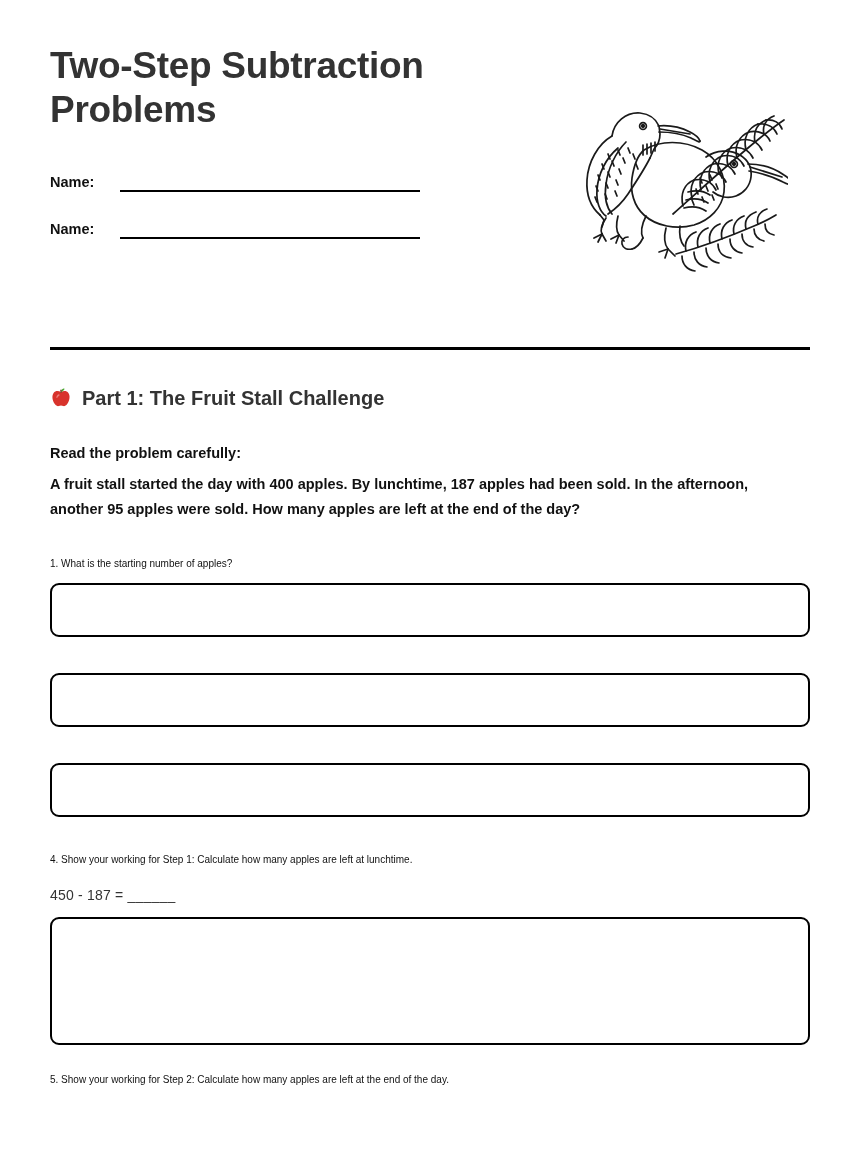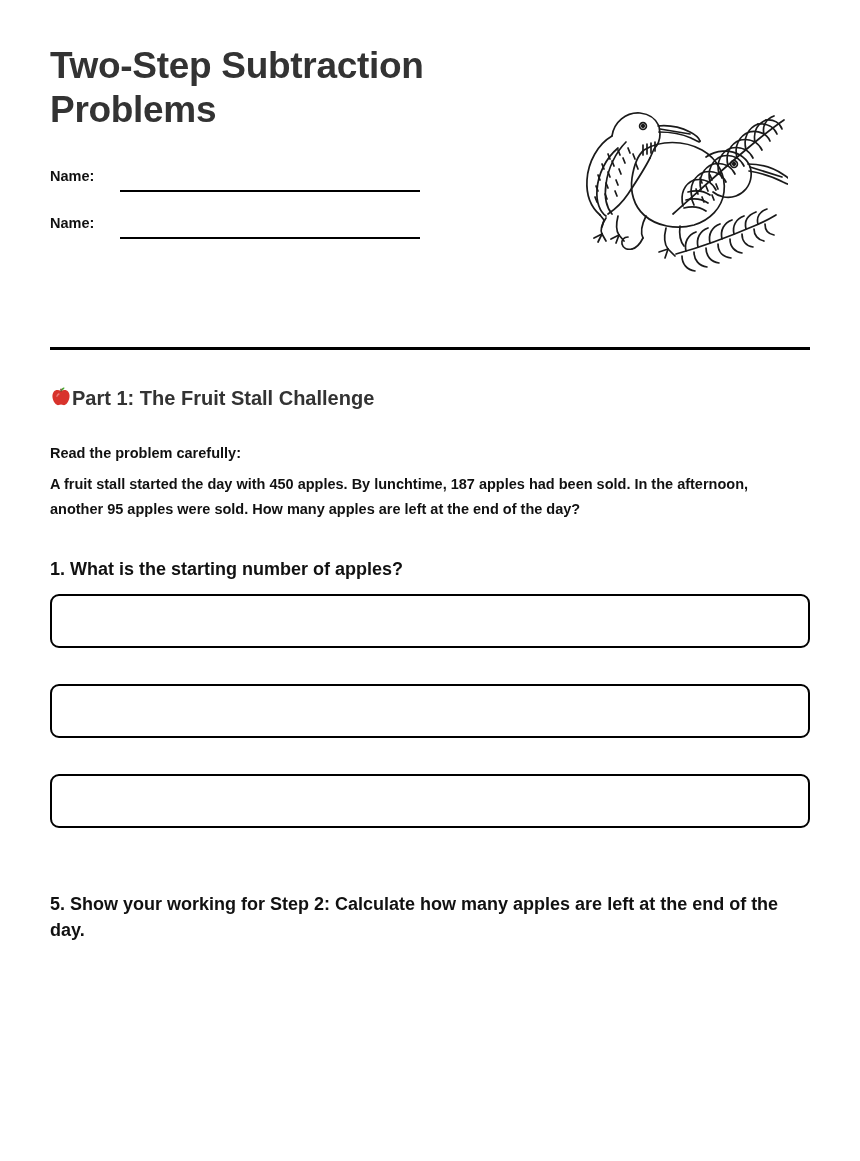--- a/index.html
+++ b/index.html
@@ -48,21 +48,21 @@
     top: 118px;
     width: 420px;
   }
   .field-row {
     position: relative;
     height: 47px;
   }
   .field-label {
     position: absolute;
     left: 0;
-    top: 6px;
+    top: 12px;
     font-size: 14.5px;
     font-weight: bold;
     color: #111111;
   }
   .field-line {
     position: absolute;
     left: 70px;
     top: 28px;
     width: 300px;
     height: 0;
@@ -95,20 +95,22 @@
 
   
   .content {
     position: absolute;
     left: 50px;
     top: 386px;
     width: 760px;
   }
   .section-heading {
     display: flex;
+    align-items: center;
+    gap: 10px;
     font-size: 20px;
     font-weight: bold;
     color: #333333;
     margin: 0 0 34px 0;
     line-height: 1.2;
   }
   .apple-icon {
     width: 22px;
     height: 22px;
     display: inline-block;
@@ -129,22 +131,22 @@
     color: #111111;
     line-height: 1.78;
     margin: 0 0 34px 0;
     max-width: 700px;
   }
 
   .question {
     margin: 0 0 0 0;
   }
   .question-text {
-    font-size: 18px;
-    font-weight: bold;
+    font-size: 10px;
+    font-weight: normal;
     color: #111111;
     line-height: 1.4;
     margin: 0 0 12px 0;
   }
   .answer-box {
     box-sizing: border-box;
     width: 760px;
     border: 2px solid #000000;
     border-radius: 9px;
     background: #ffffff;
@@ -344,41 +346,46 @@
           <path d="M11.2 4.8 C11.1 3.4 12 2 13.6 1.5 C14.4 1.3 14.7 1.9 14.3 2.5
                    C13.5 3.7 12.5 4.5 11.6 4.9 C11.4 5 11.2 5 11.2 4.8 Z" fill="#4aa832"></path>
           <path d="M11 5.2 L11 3.2" stroke="#6b4226" stroke-width="1.3" stroke-linecap="round" fill="none"></path>
         </svg>
       </span>
       <span>Part 1: The Fruit Stall Challenge</span>
     </div>
 
     <div class="prompt-label">Read the problem carefully:</div>
 
-    <p class="problem-text">A fruit stall started the day with 450 apples. By lunchtime, 187 apples had been sold. In the afternoon, another 95 apples were sold. How many apples are left at the end of the day?</p>
+    <p class="problem-text">A fruit stall started the day with 400 apples. By lunchtime, 187 apples had been sold. In the afternoon, another 95 apples were sold. How many apples are left at the end of the day?</p>
 
     <div class="question">
       <div class="question-text">1. What is the starting number of apples?</div>
       <div class="answer-box small"></div>
     </div>
 
     <div class="q-gap"></div>
 
     <div class="question">
       <div class="answer-box small"></div>
     </div>
 
     <div class="q-gap"></div>
 
     <div class="question">
       <div class="answer-box small"></div>
     </div>
 
     <div class="q-gap"></div>
 
+    <div class="question">
+      <div class="question-text">4. Show your working for Step 1: Calculate how many apples are left at lunchtime.</div>
+      <div class="working-line">450 - 187 = ______</div>
+      <div class="answer-box large"></div>
+    </div>
 
     <div class="q-gap-sm"></div>
 
     <div class="question">
       <div class="question-text">5. Show your working for Step 2: Calculate how many apples are left at the end of the day.</div>
     </div>
 
   </div>
 </div>
 

